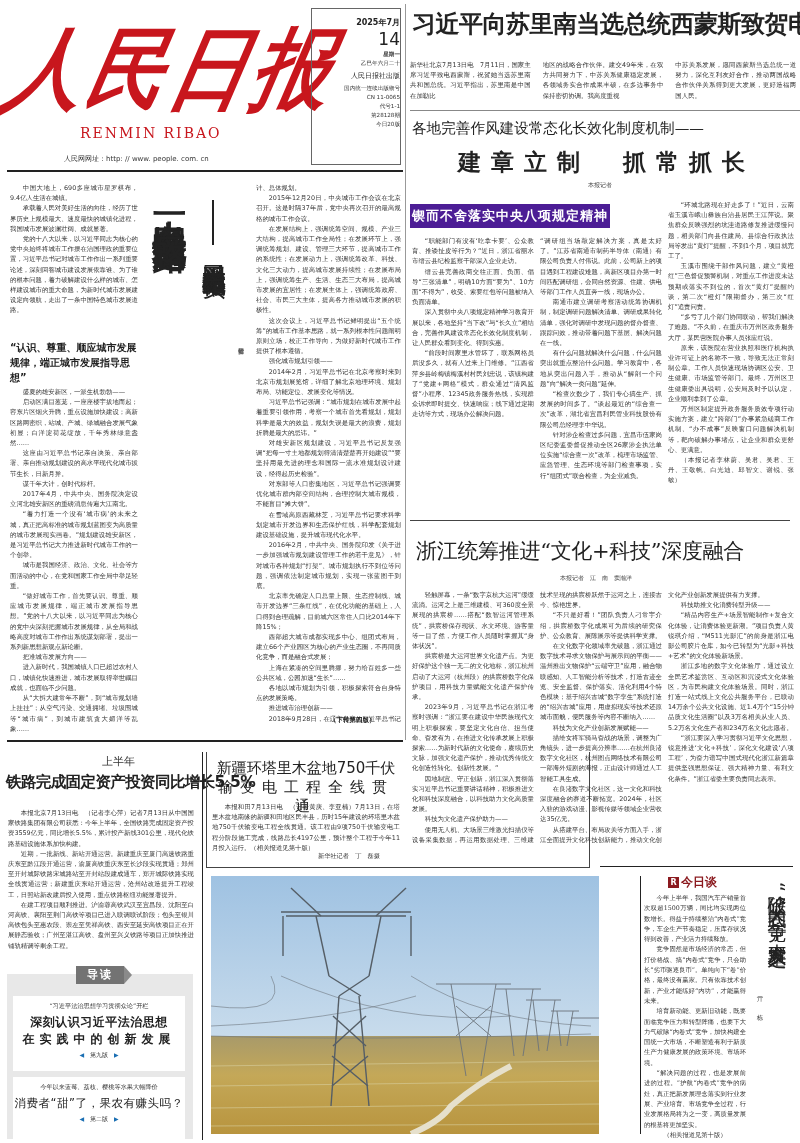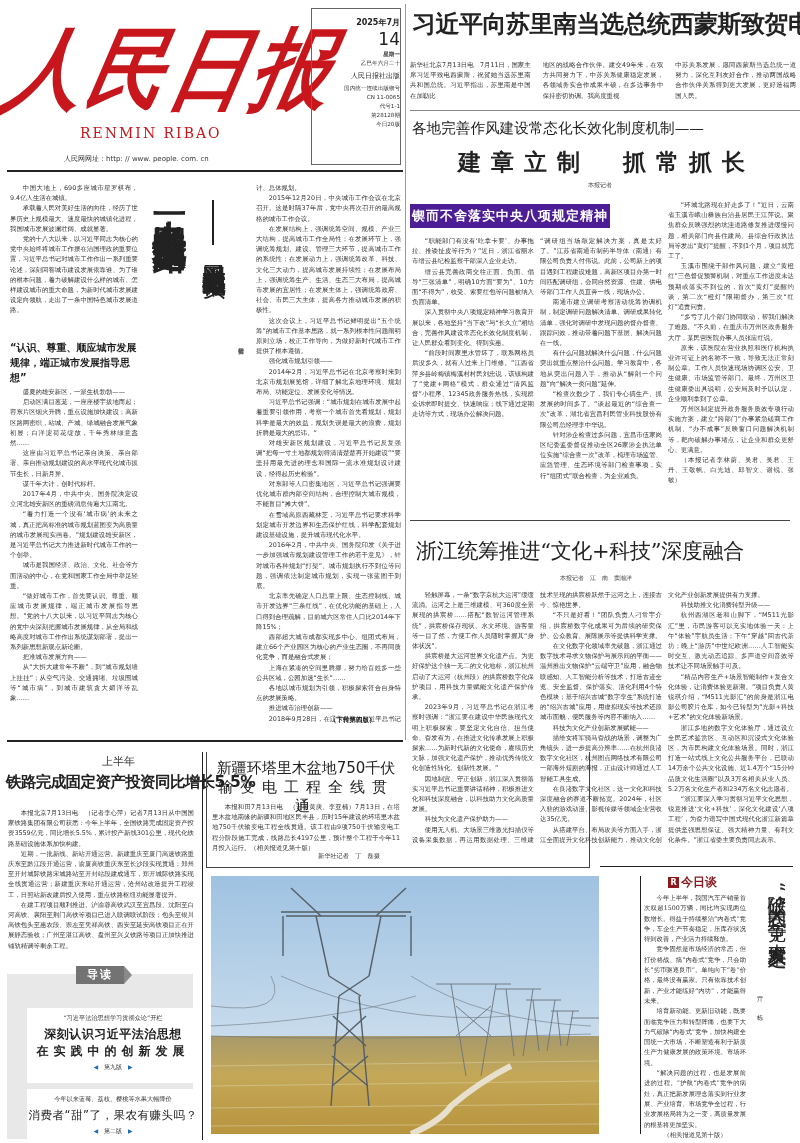--- a/index.html
+++ b/index.html
@@ -42,21 +42,21 @@
 
   .pullquote { left: 10px; top: 340px; width: 128px; font-size: 10px; line-height: 15px; font-weight: bold; color: #222; }
 
   
   .rail-kicker { left: 70px; top: 754px; font-family: "DejaVu Serif", serif; font-size: 11px; color: #333; margin-left: 32px; }
   .rail-title { left: 6px; top: 772px; font-size: 15.5px; letter-spacing: -0.6px; white-space: nowrap; font-weight: bold; }
 
   .guide { left: 7px; top: 974px; width: 186px; height: 165px; background: #e8e8e8; }
   .guide-tab { left: 76px; top: 966px; width: 48px; height: 18px; background: #737373; color: #fff; font-size: 11px; font-weight: bold; text-align: center; line-height: 18px; letter-spacing: 2px; }
   .guide-tab::after { content: ""; position: absolute; right: -8px; top: 0; border-left: 8px solid #8a8a8a; border-top: 9px solid transparent; border-bottom: 9px solid transparent; }
-  .guide-card { position: absolute; left: 20px; width: 172px; background: #fff; text-align: center; margin-top: 12px; }
+  .guide-card { position: absolute; left: 6px; width: 172px; background: #fff; text-align: center; }
   .guide-card .kick { font-family: "DejaVu Serif", serif; font-size: 6.2px; color: #333; margin-top: 6px; }
   .guide-card .ttl { font-size: 12px; font-weight: bold; line-height: 17px; margin-top: 3px; letter-spacing: 0.5px; }
   .guide-card .pg { font-size: 6px; color: #333; margin: 3px 0 5px; font-family: "DejaVu Serif", serif; }
   .guide-card .arrow { color: #1b6fb3; font-size: 6px; margin: 0 6px; }
   .xj-title { left: 212px; top: 759px; width: 188px; text-align: center; font-size: 15px; line-height: 19px; }
   .xj-title .l2 { letter-spacing: 7px; }
 
   
   .zj-title { left: 416px; top: 537px; font-family: "DejaVu Serif", serif; font-size: 21px; white-space: nowrap; letter-spacing: -0.3px; }
   .zj-byline { left: 560px; top: 574px; font-family: "DejaVu Serif", serif; font-size: 6px; color: #444; white-space: nowrap; }
@@ -102,21 +102,21 @@
   <div class="body-text">中苏关系发展，愿同西蒙斯当选总统一道努力，深化互利友好合作，推动两国战略合作伙伴关系得到更大发展，更好造福两国人民。</div>
 </div>
 <div class="hrule" style="left:410px;top:110px;width:390px;height:1px;background:#888;"></div>
 
 <div class="abs kicker">各地完善作风建设常态化长效化制度机制——</div>
 <div class="abs disc-main">建章立制　抓常抓长</div>
 <div class="abs disc-byline">本报记者</div>
 <div class="abs banner">锲而不舍落实中央八项规定精神</div>
 
 <div class="abs body-text" style="left:412px;top:236px;width:122px;height:276px;">
-  <p>“职能部门有没有‘吃拿卡要’、办事拖拉、推诿扯皮等行为？”近日，浙江省丽水市缙云县纪检监察干部深入企业走访。</p>
+  <p>“职能部门有没有‘吃拿卡要’、公众教育、推诿扯皮等行为？”近日，浙江省丽水市缙云县纪检监察干部深入企业走访。</p>
     <p>缙云县完善政商交往正面、负面、倡导“三张清单”，明确10方面“要为”、10方面“不得为”，收受、索要红包等问题被纳入负面清单。</p>
     <p>深入贯彻中央八项规定精神学习教育开展以来，各地坚持“当下改”与“长久立”相结合，完善作风建设常态化长效化制度机制，让人民群众看到变化、得到实惠。</p>
     <p>“前段时间家里水管坏了，联系网格员后没多久，就有人过来上门维修。”江西省萍乡县岭梅镇梅溪村村民刘忠说，该镇构建了“党建+网格”模式，群众通过“清风监督”小程序、12345政务服务热线，实现群众诉求即时提交、快速响应；线下通过定期走访等方式，现场办公解决问题。</p>
 </div>
 <div class="abs body-text" style="left:540px;top:236px;width:122px;height:276px;">
   <p style="text-indent:0">“调研组当场敲定解决方案，真是太好了。”江苏省南通市制药半导体（南通）有限公司负责人付伟说。此前，公司新上的项目遇到工程建设难题，高新区项目办第一时间匹配调研组，会同自然资源、住建、供电等部门工作人员直奔一线，现场办公。</p>
     <p>南通市建立调研考察活动统筹协调机制，制定调研问题解决清单、调研成果转化清单，强化对调研中发现问题的督办督查、跟踪问效，推动带着问题下基层、解决问题在一线。</p>
     <p>有什么问题就解决什么问题，什么问题突出就重点整治什么问题。学习教育中，各地从突出问题入手，推动从“解剖一个问题”向“解决一类问题”延伸。</p>
     <p>“检查次数少了，我们专心搞生产、抓发展的时间多了。”谈起最近的“综合查一次”改革，湖北省宜昌利民管业科技股份有限公司总经理李中华说。</p>
     <p>针对涉企检查过多问题，宜昌市伍家岗区纪委监委督促推动全区26家涉企执法单位实施“综合查一次”改革，梳理市场监管、应急管理、生态环境等部门检查事项，实行“组团式”联合检查，为企业减负。</p>
@@ -140,20 +140,21 @@
 <div class="abs body-text" style="left:10px;top:387px;width:128px;height:345px;">
   <p>盛夏的雄安新区，一派生机勃勃——</p>
     <p>启动区满目葱茏，一座座楼宇拔地而起；容东片区烟火升腾，重点设施加快建设；高新区路网密织，站城、产城、绿城融合发展气象初显；白洋淀荷花绽放，千年秀林绿意盎然……</p>
     <p>这座由习近平总书记亲自决策、亲自部署、亲自推动规划建设的高水平现代化城市拔节生长，日新月异。</p>
     <p>谋千年大计，创时代标杆。</p>
     <p>2017年4月，中共中央、国务院决定设立河北雄安新区的重磅消息传遍大江南北。</p>
     <p>“着力打造一个没有‘城市病’的未来之城，真正把高标准的城市规划蓝图变为高质量的城市发展现实画卷。”规划建设雄安新区，是习近平总书记大力推进新时代城市工作的一个创举。</p>
     <p>城市是我国经济、政治、文化、社会等方面活动的中心，在党和国家工作全局中举足轻重。</p>
     <p>“做好城市工作，首先要认识、尊重、顺应城市发展规律，端正城市发展指导思想。”党的十八大以来，以习近平同志为核心的党中央深刻把握城市发展规律，从全局和战略高度对城市工作作出系统谋划部署，提出一系列新思想新观点新论断。</p>
     <p>把准城市发展方向——</p>
+    <p>进入新时代，我国城镇人口已超过农村人口，城镇化快速推进，城市发展取得举世瞩目成就，也面临不少问题。</p>
     <p>从“大拆大建常年不断”，到“城市规划墙上挂挂”；从空气污染、交通拥堵、垃圾围城等“城市病”，到城市建筑贪大媚洋等乱象……</p>
 </div>
 
 <div class="abs vtitle">走出一条中国特色城市发展道路</div>
 <div class="abs vsub-dash"></div>
 <div class="abs vsub">以习近平同志为核心的党中央引领城市工作纪实</div>
 <div class="abs vbyline">新华社记者</div>
 
 <div class="abs body-text" style="left:256px;top:183px;width:145px;height:540px;">
   <p style="text-indent:0">计、总体规划。</p>
@@ -227,21 +228,20 @@
     <p>“不只是好看！”团队负责人刁常宇介绍，拱宸桥数字化成果可为后续的研究保护、公众教育、展陈展示等提供科学支撑。</p>
     <p>在文化数字化领域率先破题，浙江通过数字技术寻求文物保护与展示间的平衡——温州推出文物保护“云端守卫”应用，融合物联感知、人工智能分析等技术，打造古迹全览、安全监督、保护落实、活化利用4个特色模块；基于绍兴古城“数字孪生”系统打造的“绍兴古城”应用，用虚拟现实等技术还原城市面貌，便民服务等内容不断纳入……</p>
     <p>科技为文化产业创新发展赋能——</p>
     <p>描绘女将军骑马奋战的场景，调整为广角镜头，进一步提高分辨率……在杭州良渚数字文化社区，杭州图点网络技术有限公司一部海外短剧的海报，正由设计师通过人工智能工具生成。</p>
     <p>在良渚数字文化社区，这一文化和科技深度融合的赛道不断拓宽。2024年，社区入驻的游戏动漫、影视传媒等领域企业营收达35亿元。</p>
     <p>从搭建平台、布局攻关等方面入手，浙江全面提升文化科技创新能力，推动文化创作、传播和体验升级，为</p>
 </div>
 <div class="abs body-text" style="left:668px;top:590px;width:126px;height:256px;">
   <p style="text-indent:0">文化产业创新发展提供有力支撑。</p>
     <p>科技助推文化消费转型升级——</p>
-    <p>杭州西湖区老和山脚下，“M511光影汇”里，市民游客可以充实地体验一天：上午“体验”宇航员生活；下午“穿越”回古代茶坊；晚上“游历”中世纪欧洲……人工智能实时交互、激光动态追踪、多声道空间音效等技术让不同场景触手可及。</p>
     <p>“精品内容生产+场景智能制作+复合文化体验，让消费体验更新潮。”项目负责人黄锐琪介绍，“M511光影汇”的前身是浙江电影公司胶片仓库，如今已转型为“光影+科技+艺术”的文化体验新场景。</p>
     <p>浙江多地的数字文化体验厅，通过设立全民艺术鉴赏区、互动区和沉浸式文化体验区，为市民构建文化体验场景。同时，浙江打造一站式线上文化公共服务平台，已联动14万余个公共文化设施、近1.4万个“15分钟品质文化生活圈”以及3万名相关从业人员、5.2万名文化生产者和234万名文化志愿者。</p>
     <p>“浙江要深入学习贯彻习近平文化思想，锐意推进‘文化+科技’，深化文化建设‘八项工程’，为奋力谱写中国式现代化浙江新篇章提供坚强思想保证、强大精神力量、有利文化条件。”浙江省委主要负责同志表示。</p>
 </div>
 <div class="hrule" style="left:600px;top:866px;width:193px;height:1px;"></div>
 
 <div class="abs photo">
   <svg width="388" height="258" viewBox="0 0 388 258">
     <defs>
       <linearGradient id="sky" x1="0" y1="0" x2="0" y2="1">

